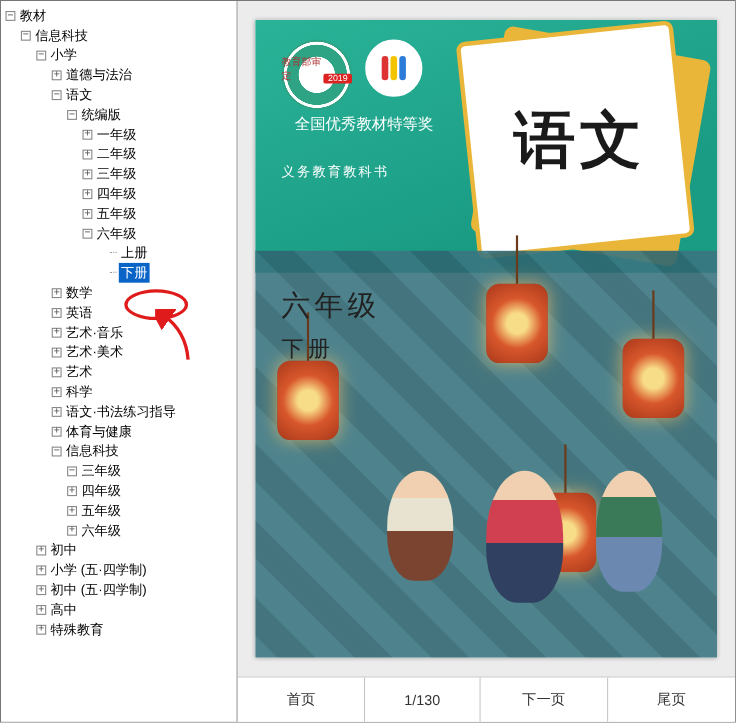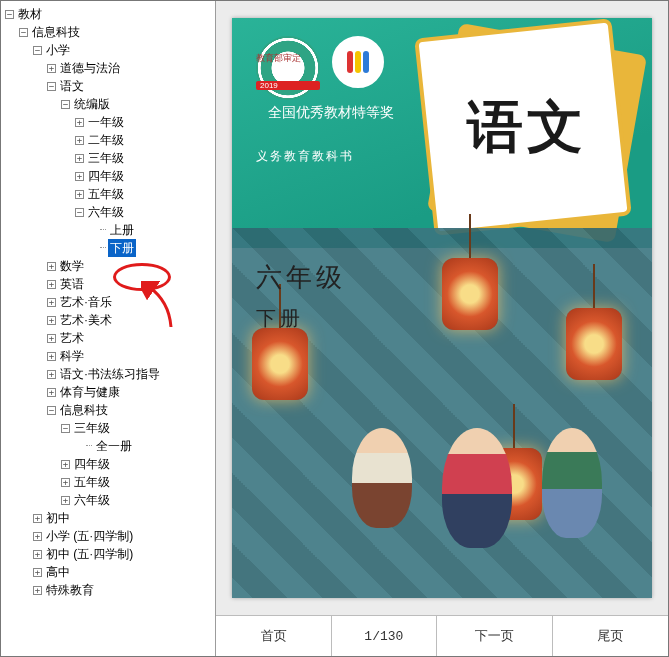--- a/index.html
+++ b/index.html
@@ -14,21 +14,21 @@
   .dotline{width:6px;height:1px;border-top:1px dotted #999;}
   .row .label{padding:0 2px;}
   .row.selected .label{background:#0a64c8;color:#fff;}
   .callout-ring{position:absolute;left:112px;top:262px;width:52px;height:22px;border:3px solid #e01b1b;border-radius:50%/50%;pointer-events:none;z-index:5;}
   .callout-arrow{position:absolute;left:140px;top:280px;pointer-events:none;z-index:5;}
   .content{flex:1;display:flex;flex-direction:column;height:100%;}
   .viewer{flex:1;background:#ececec;display:flex;align-items:center;justify-content:center;overflow:hidden;}
   .page{width:420px;height:580px;background:#fff;box-shadow:0 0 4px rgba(0,0,0,.3);position:relative;overflow:hidden;}
   .cover-top{height:230px;background:linear-gradient(160deg,#2ab398 0%,#1a9c84 70%);position:relative;}
   .badge{position:absolute;top:18px;font-size:10px;color:#fff;}
-  .badge.b1{left:24px;width:64px;height:64px;border-radius:50%;background:radial-gradient(circle,#fff 0 36%,#2fa484 37% 60%,#fff 61% 66%,#2fa484 67% 100%);display:flex;flex-direction:column;justify-content:flex-end;color:#a33;font-size:9px;box-sizing:border-box;padding-bottom:10px;}
+  .badge.b1{left:24px;width:64px;height:64px;border-radius:50%;background:radial-gradient(circle,#fff 0 36%,#2fa484 37% 60%,#fff 61% 66%,#2fa484 67% 100%);display:flex;flex-direction:row;align-items:center;justify-content:flex-end;color:#a33;font-size:9px;box-sizing:border-box;padding-bottom:10px;}
   .badge.b1 .yr{background:#d22;color:#fff;padding:0 4px;border-radius:2px;font-size:8px;margin-top:16px;}
   .badge.b2{left:100px;top:18px;width:48px;height:48px;border:2px solid #fff;border-radius:50%;display:flex;align-items:center;justify-content:center;background:#fff;}
   .b2 .stripes{display:flex;gap:2px;}
   .b2 .stripes span{width:6px;height:22px;border-radius:3px;}
   .b2 .s1{background:#d33;} .b2 .s2{background:#f5c400;} .b2 .s3{background:#2d7bd8;}
   .award-text{position:absolute;left:24px;top:86px;font-size:14px;color:#fff;width:150px;text-align:center;}
   .edu-text{position:absolute;left:24px;top:130px;font-size:12px;color:#fff;letter-spacing:2px;font-family:Liberation Mono, monospace;}
   .title-badge{position:absolute;right:-20px;top:-20px;width:260px;height:260px;}
   .title-badge .petal{position:absolute;right:40px;top:40px;width:190px;height:190px;background:#e9b63a;transform:rotate(10deg);border-radius:8px;}
   .title-badge .petal2{position:absolute;right:50px;top:30px;width:190px;height:190px;background:#fff;border:4px solid #e9b63a;transform:rotate(-6deg);border-radius:8px;}
@@ -43,21 +43,21 @@
   .kid.k2{left:210px;bottom:50px;width:70px;height:120px;background:linear-gradient(#f0d0b0 0 22%,#d04050 22% 55%,#304060 55% 100%);}
   .kid.k3{left:310px;bottom:60px;width:60px;height:110px;background:linear-gradient(#f0d0b0 0 22%,#3a7a58 22% 55%,#6a88b0 55% 100%);}
   .lantern{position:absolute;width:56px;height:72px;border-radius:12px;background:radial-gradient(circle,#f8dd88 0 20%,#d8572c 50%,#a8381a 100%);box-shadow:0 0 16px rgba(255,200,100,.7);z-index:1;}
   .lantern::before{content:"";position:absolute;left:50%;top:-44px;width:2px;height:44px;background:#6a3a1a;transform:translateX(-50%);}
   .lantern.l1{left:20px;top:310px;}
   .lantern.l2{left:210px;top:240px;}
   .lantern.l3{right:30px;top:290px;}
   .lantern.l4{right:110px;top:430px;}
   .publisher{position:absolute;bottom:16px;left:0;right:0;text-align:center;color:#f0e0c8;font-family:"STKaiti","KaiTi",serif;font-size:14px;letter-spacing:2px;z-index:2;}
   .toolbar{height:40px;border-top:1px solid #bcbcbc;display:flex;background:#fff;}
-  .toolbar button,.toolbar .page-ind{flex:1;border:none;border-right:1px solid #bcbcbc;background:#fff;font-size:13px;color:#333;cursor:pointer;display:flex;align-items:center;justify-content:center;font-family:Liberation Mono, monospace;}
+  .toolbar button,.toolbar .page-ind{flex:1;border:none;border-right:1px solid #bcbcbc;background:#fff;font-size:13px;color:#333;cursor:pointer;display:flex;align-items:center;justify-content:center;}
   .toolbar .page-ind{cursor:default;}
   .toolbar button:last-child{border-right:none;}
   .sidebar{position:relative;}
   ::-webkit-scrollbar{width:16px;background:#f0f0f0;}
   ::-webkit-scrollbar-thumb{background:#c4c4c4;border:1px solid #a8a8a8;}
   ::-webkit-scrollbar-button{height:16px;background:#e4e4e4;border:1px solid #a8a8a8;}
 </style>
 </head>
 <body>
 
@@ -216,29 +216,20 @@
                     <div class="row">
                         <span class="toggle">−</span>
                         <span class="label">信息科技</span>
                       </div>
                     <div class="children">
                       <div class="node">
                         <div class="row">
                             <span class="toggle">−</span>
                             <span class="label">三年级</span>
                           </div>
-                        <div class="children">
-                          <div class="node">
-                              <div class="row">
-                                <span class="toggle empty"></span>
-                                <span class="dotline"></span>
-                                <span class="label">全一册</span>
-                              </div>
-                            </div>
-                        </div>
                       </div>
                       <div class="node">
                           <div class="row">
                             <span class="toggle">+</span>
                             <span class="label">四年级</span>
                           </div>
                         </div>
                       <div class="node">
                           <div class="row">
                             <span class="toggle">+</span>

